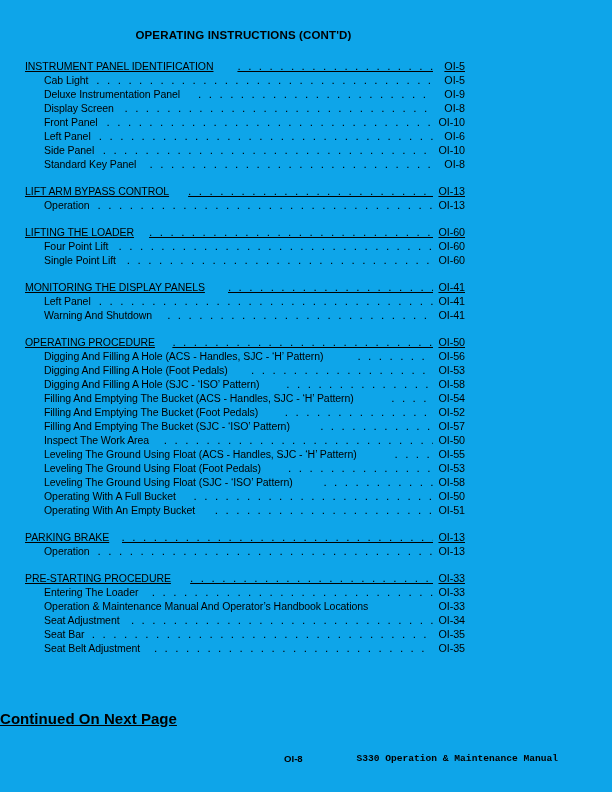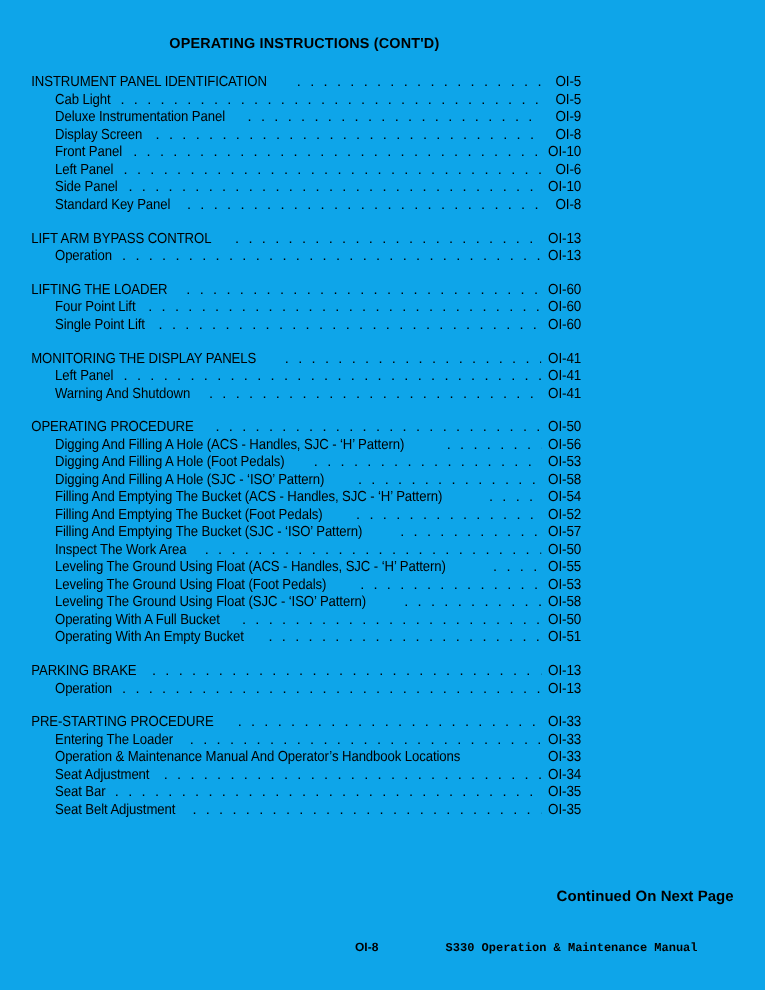--- a/index.html
+++ b/index.html
@@ -46,21 +46,21 @@
 
   .toc-row {
     display: flex;
     align-items: baseline;
     height: 14px;
     line-height: 14px;
     font-size: 11.7px;
     white-space: nowrap;
     letter-spacing: -0.08px;
   }
-  .toc-row.level-1 { padding-left: 0; }
+  .toc-row.level-1 { padding-left: 0; text-decoration: underline; }
   .toc-row.level-2 { padding-left: 19px; }
 
   .toc-label {
     flex: 0 0 auto;
     transform: scaleX(0.90);
     transform-origin: left center;
   }
   .toc-leader {
     flex: 1 1 auto;
     overflow: hidden;
@@ -80,25 +80,26 @@
     transform: scaleX(0.92);
     transform-origin: right center;
   }
 
   
   .continued {
     position: absolute;
     top: 710px;
     left: 0;
     width: 587px;
-    text-align: right;
-    font-size: 12px;
+    text-align: left;
+    font-size: 15px;
     font-weight: bold;
     letter-spacing: 0.05px;
     white-space: nowrap;
+    text-decoration: underline;
   }
   .footer {
     position: absolute;
     top: 753px;
     left: 25px;
     width: 533px;
     font-size: 9.6px;
     font-weight: bold;
     white-space: nowrap;
   }

